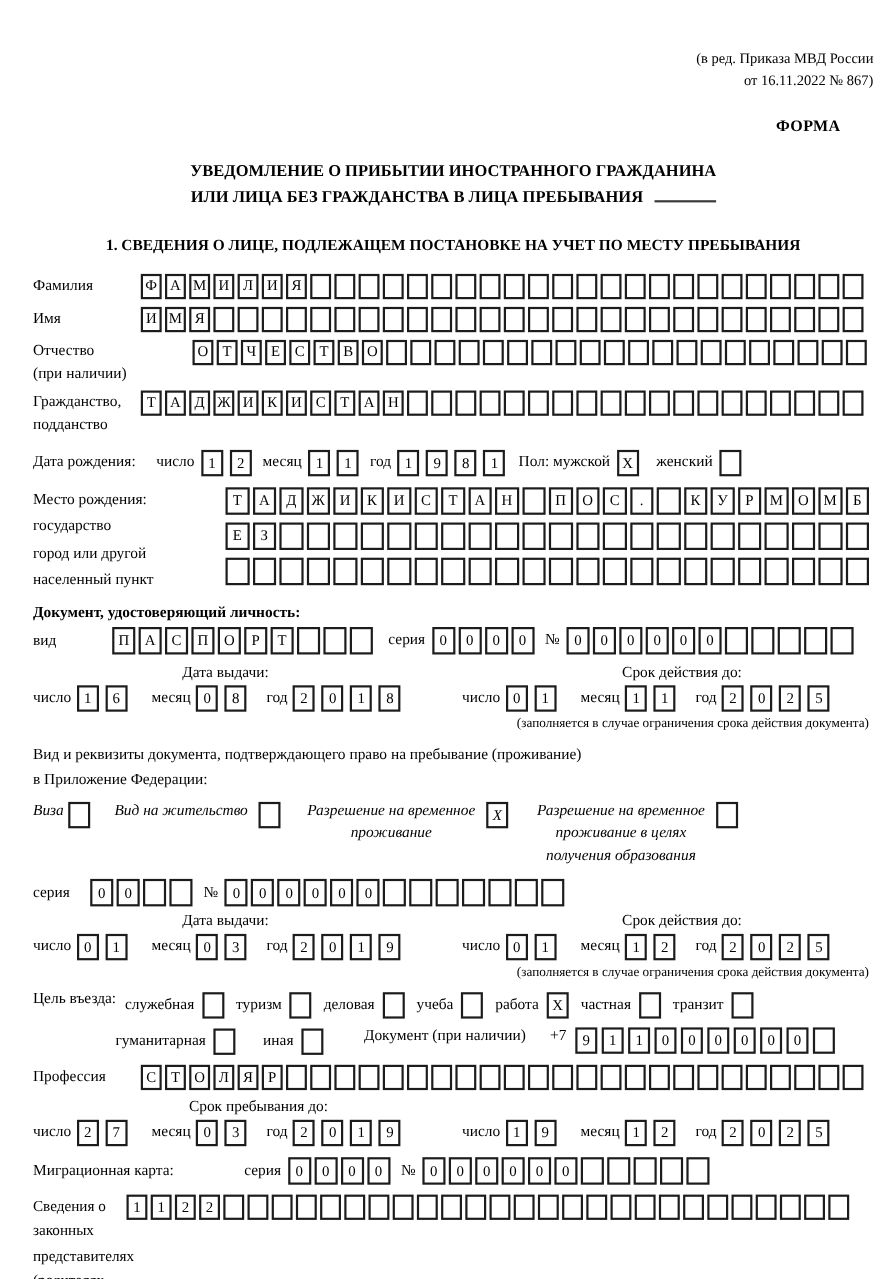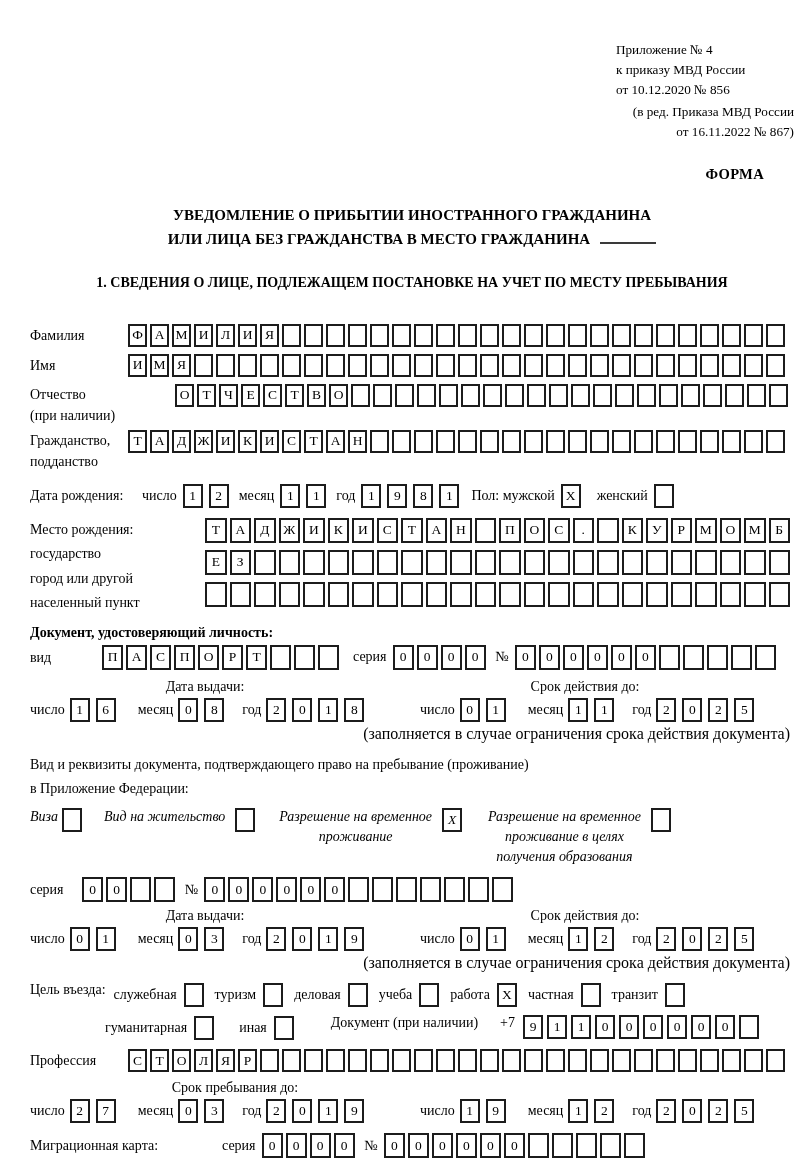--- a/index.html
+++ b/index.html
@@ -38,67 +38,64 @@
   .cells.dcell .cell { width: 20px; height: 24px; }
   .cells.cbx .cell { width: 20px; height: 24px; }
 
   .colcells { display: flex; flex-direction: column; gap: 7px; }
 
   .center-heading { font-weight: 700; margin-top: 9px; font-size: 14px; }
 
   .inlbl { margin: 0 6px 0 10px; }
   .inlbl.first { margin-left: 0; }
 
-  .dtitles { display: flex; width: 756px; margin-top: 9px; }
+  .dtitles { display: flex; width: 756px; margin-top: 9px; gap: 35px; }
   .dtitles .dt-left  { width: 350px; text-align: center; }
   .dtitles .dt-right { width: 330px; text-align: center; margin-left: 40px; }
   .dfr { display: flex; width: 756px; margin-top: 3px; align-items: center; }
   .dfr .half-left { width: 350px; }
   .dfr .half-right { margin-left: 40px; }
   .dfields { display: flex; align-items: center; }
   .dfields .dlbl { margin-right: 5px; }
   .dfields .dlbl + .cells { margin-right: 10px; }
-  .note { text-align: right; font-size: 16px; margin-top: 3px; padding-right: 4px; }
+  .note { text-align: right; font-size: 12px; margin-top: 3px; padding-right: 4px; }
 
   .plain { margin-top: 10px; line-height: 1.7; }
 
   .permit-row { display: flex; align-items: flex-start; margin-top: 6px; font-style: italic; }
   .pair { display: flex; align-items: flex-start; }
   .pair .txt { line-height: 1.45; }
   .pair .txt.center { text-align: center; white-space: pre-line; }
   .pair .cells { margin-left: 10px; margin-top: 1px; }
 
   .purpose-row { display: flex; margin-top: 10px; }
   .purpose-row .pair { align-items: center; margin-right: 11px; }
   .purpose-row .pair .cells { margin-left: 7px; }
   .rep-lbl { line-height: 1.62; font-size: 13.8px; }
 </style>
 </head>
 <body>
 
 <div class="page">
 
   <div class="hdr">
-    <div class="ml">Приложение № 4
-к приказу МВД России
-от 10.12.2020 № 856</div>
     <div class="ml amendment">(в ред. Приказа МВД России
 от 16.11.2022 № 867)</div>
   </div>
 
   <div class="forma">ФОРМА</div>
 
   <div class="title">
     <div>УВЕДОМЛЕНИЕ О ПРИБЫТИИ ИНОСТРАННОГО ГРАЖДАНИНА</div>
-    <div><span>ИЛИ ЛИЦА БЕЗ ГРАЖДАНСТВА В МЕСТО ГРАЖДАНИНА</span><span class="title-underline"></span></div>
+    <div><span>ИЛИ ЛИЦА БЕЗ ГРАЖДАНСТВА В ЛИЦА ПРЕБЫВАНИЯ</span><span class="title-underline"></span></div>
   </div>
 
   <div class="section-heading">1. СВЕДЕНИЯ О ЛИЦЕ, ПОДЛЕЖАЩЕМ ПОСТАНОВКЕ НА УЧЕТ ПО МЕСТУ ПРЕБЫВАНИЯ</div>
 
-  <div class="row" style="margin-top:33px">
+  <div class="row" style="margin-top:17px">
     <div class="lbl w98">Фамилия</div>
     <div class="cells">
         <div class="cell">Ф</div>
         <div class="cell">А</div>
         <div class="cell">М</div>
         <div class="cell">И</div>
         <div class="cell">Л</div>
         <div class="cell">И</div>
         <div class="cell">Я</div>
         <div class="cell"></div>

